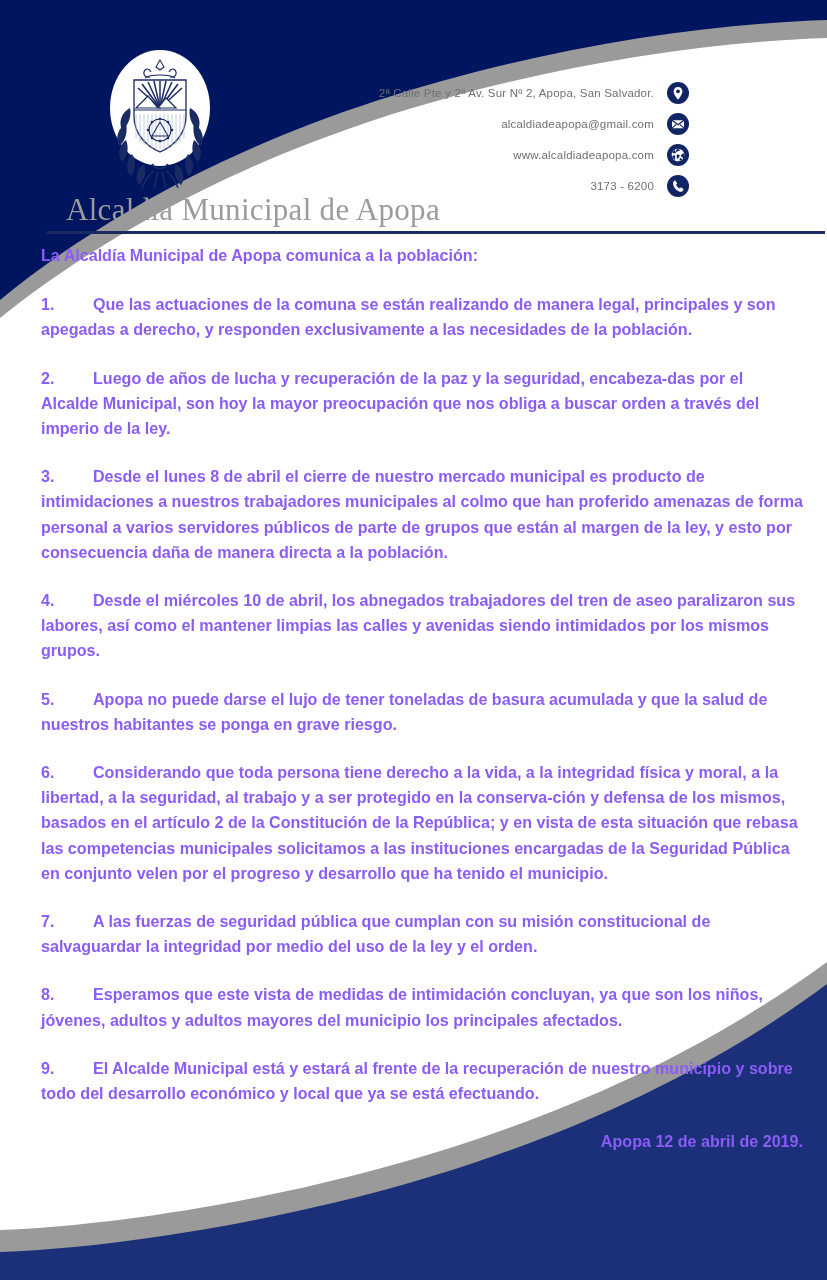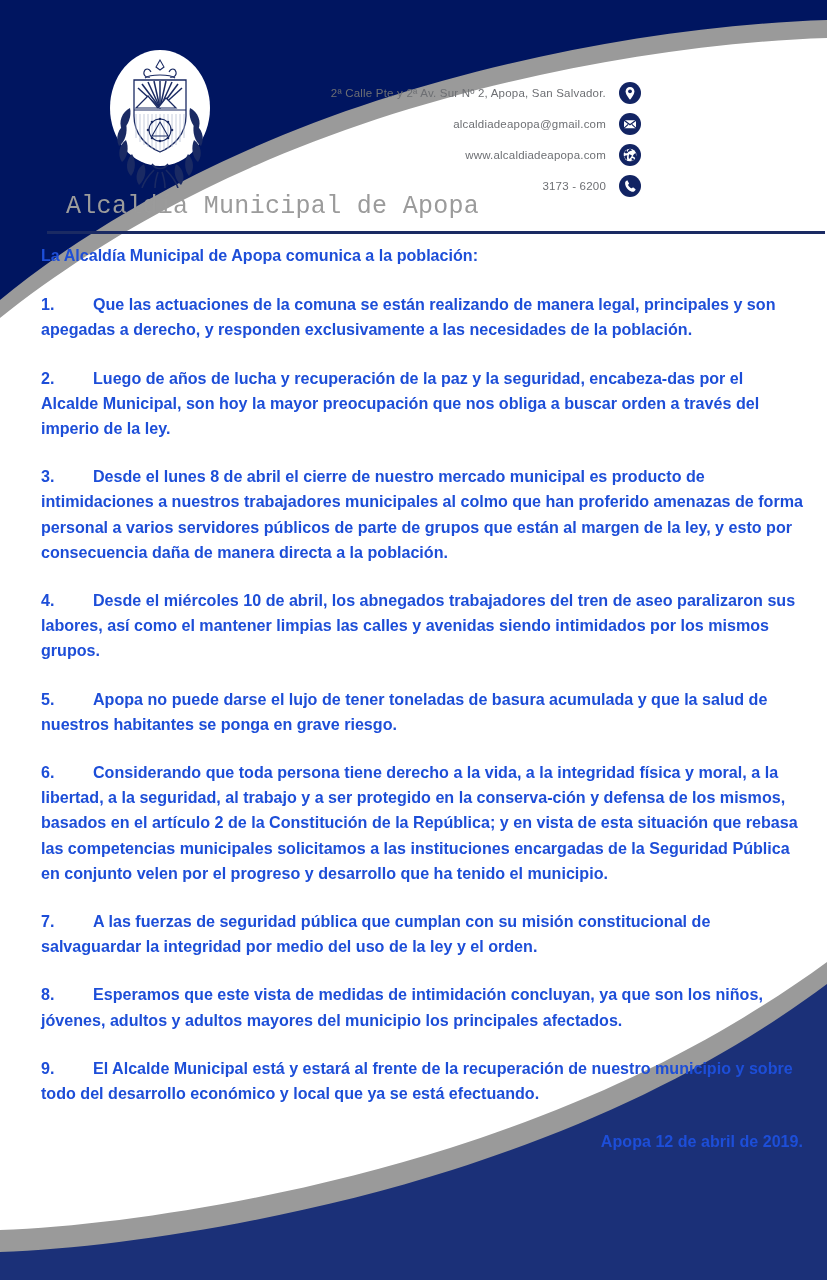--- a/index.html
+++ b/index.html
@@ -26,20 +26,21 @@
     pointer-events: none;
   }
 
   
   .header {
     position: absolute;
     left: 0;
     top: 0;
     width: 657px;
     height: 232px;
+    padding-left: 48px;
   }
 
   .crest {
     position: absolute;
     left: 104px;
     top: 46px;
     width: 113px;
     height: 142px;
   }
 
@@ -74,43 +75,43 @@
     display: flex;
     align-items: center;
     justify-content: center;
   }
   .contact-icon svg { display: block; }
 
   .org-title {
     position: absolute;
     left: 66px;
     top: 192px;
-    font-size: 25px;
+    font-size: 31px;
     color: #9b9b9b;
     letter-spacing: 0.3px;
-    font-family: Liberation Mono, monospace;
+    font-family: Liberation Serif, serif;
     font-weight: 400;
   }
 
   .title-rule {
     position: absolute;
     left: 47px;
     top: 231px;
     width: 778px;
     height: 3px;
     background: #1a2a63;
   }
 
   
   .body-text {
     position: absolute;
     left: 41px;
     top: 243px;
     width: 762px;
-    color: #1d4ed8;
+    color: #8b5cf6;
     font-family: "Liberation Sans", sans-serif;
     font-weight: bold;
     font-size: 16.1px;
     line-height: 25.2px;
   }
   .intro {
     margin: 0 0 24px 0;
   }
   .item {
     margin: 0 0 23px 0;

